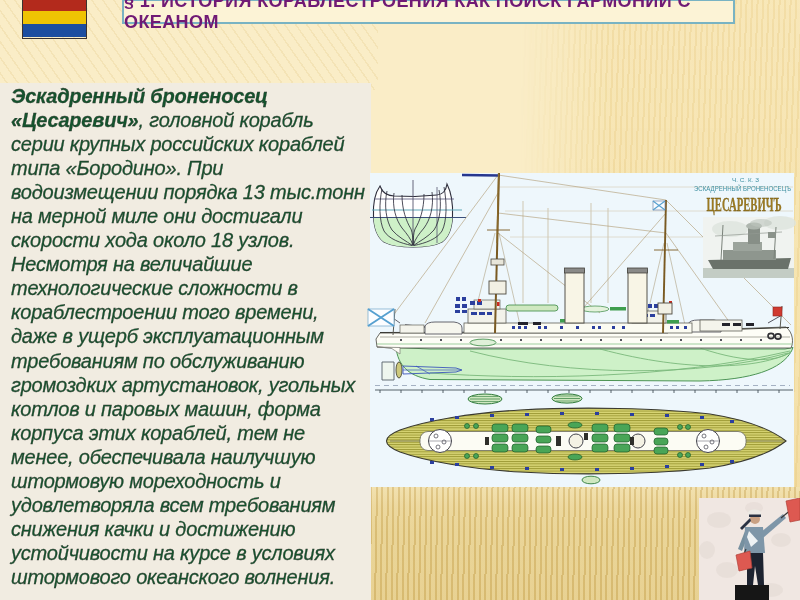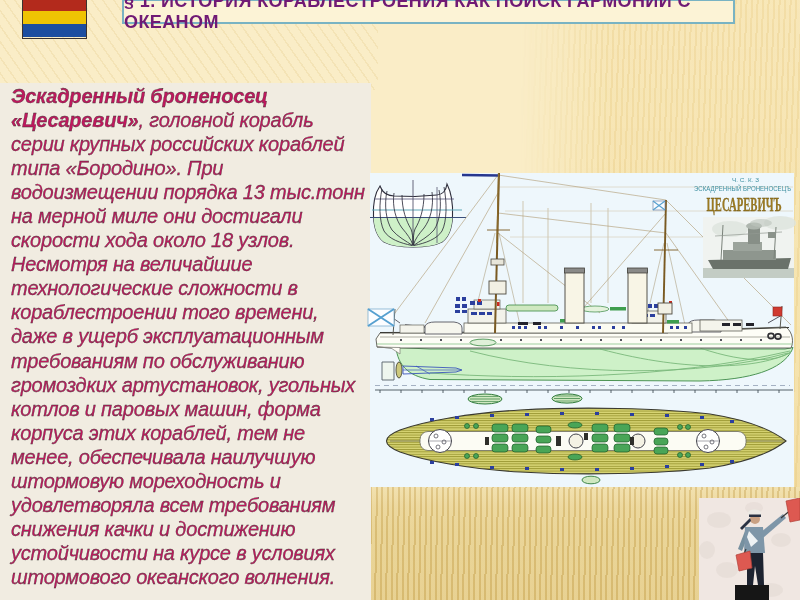--- a/index.html
+++ b/index.html
@@ -33,21 +33,21 @@
 </div>
 
 <div class="abs" style="left:122px;top:0px;width:609px;height:21px;background:#fcf3d6;
   border:2px solid #79b3c3;border-top-width:1px;display:flex;align-items:center;justify-content:center;">
 
   <span style="font-size:18px;color:#701a75;letter-spacing:0.4px;font-weight:bold;">§&nbsp;1.&nbsp;ИСТОРИЯ КОРАБЛЕСТРОЕНИЯ КАК ПОИСК&nbsp;ГАРМОНИИ С ОКЕАНОМ</span>
 </div>
 
 <div class="abs" style="left:0;top:83px;width:371px;height:517px;background:#f1ece1;">
 
-  <div style="font-style:italic;color:#be185d;font-size:20px;line-height:24.05px;-webkit-text-stroke:0.3px #3a3a36;
+  <div style="font-style:italic;color:#14532d;font-size:20px;line-height:24.05px;-webkit-text-stroke:0.3px #3a3a36;
        padding:1px 0 0 11px;white-space:nowrap;letter-spacing:-0.2px;">
     <b>Эскадренный броненосец</b><br>
     <b>«Цесаревич»</b>, головной корабль<br>
     серии крупных российских кораблей<br>
     типа «Бородино». При<br>
     водоизмещении порядка 13 тыс.тонн<br>
     на мерной миле они достигали<br>
     скорости хода около 18 узлов.<br>
     Несмотря на величайшие<br>
     технологические сложности в<br>

